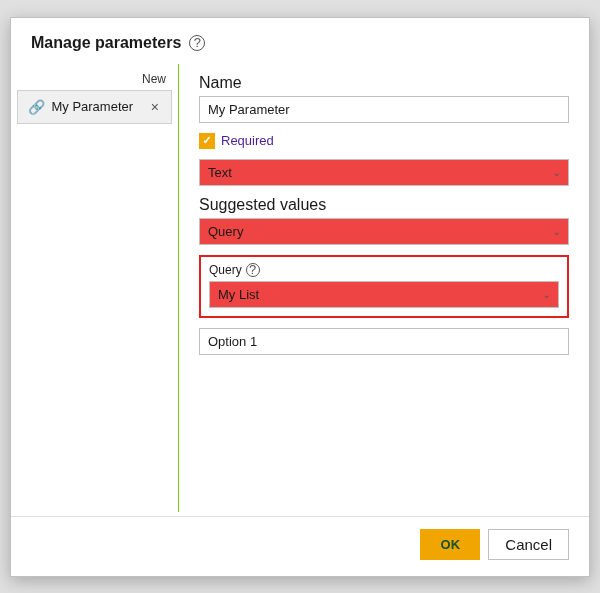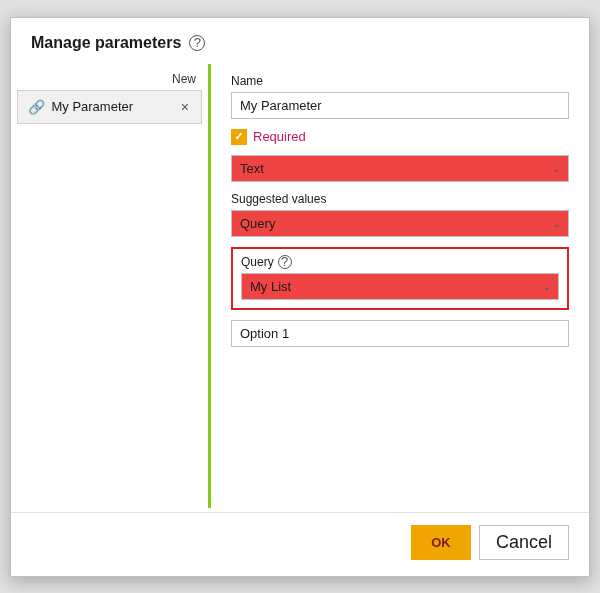--- a/index.html
+++ b/index.html
@@ -58,22 +58,22 @@
       flex-shrink: 0;
     }
 
     .dialog-body {
       display: flex;
       flex: 1;
       padding: 0;
     }
 
     .sidebar {
-      width: 200px;
-      border-right: 3px solid #84cc16;
+      width: 168px;
+      border-right: 1px solid #84cc16;
       padding: 8px 0;
       flex-shrink: 0;
     }
 
     .sidebar-new-label {
       text-align: right;
       padding: 0 12px 4px 0;
       color: #333;
       font-size: 12px;
       font-weight: 500;
@@ -117,21 +117,21 @@
       flex: 1;
       padding: 10px 20px 16px 20px;
       overflow-y: auto;
     }
 
     .field-group {
       margin-bottom: 10px;
     }
 
     .field-label {
-      font-size: 12px;
+      font-size: 16px;
       color: #1a1a1a;
       margin-bottom: 4px;
       display: block;
       font-weight: 400;
     }
 
     .text-input {
       width: 100%;
       border: 1px solid #c0c0c0;
       padding: 5px 8px;
@@ -163,21 +163,21 @@
     }
 
     .checkbox-check {
       color: white;
       font-size: 11px;
       font-weight: bold;
     }
 
     .checkbox-label {
       font-size: 13px;
-      color: #be185d;
+      color: #4c1d95;
     }
 
     .select-wrapper {
       position: relative;
       width: 100%;
     }
 
     .select-field {
       width: 100%;
       border: 1px solid #c0c0c0;
@@ -238,35 +238,35 @@
       display: flex;
       justify-content: flex-end;
       gap: 8px;
       padding: 12px 20px 16px 20px;
       border-top: 1px solid #e0e0e0;
       margin-top: 4px;
     }
 
     .btn-ok {
       background: #f0a500;
-      color: #7f1d1d;
+      color: #14532d;
       border: none;
       padding: 6px 20px;
       font-size: 13px;
       font-weight: 600;
       cursor: pointer;
       min-width: 60px;
     }
 
     .btn-cancel {
       background: #fff;
       color: #1a1a1a;
       border: 1px solid #c0c0c0;
       padding: 6px 16px;
-      font-size: 18px;
+      font-size: 15px;
       cursor: pointer;
       min-width: 60px;
     }
   </style>
 </head>
 <body>
 
 <div class="dialog">
   <div class="dialog-header">
     <span class="dialog-title">Manage parameters</span>

